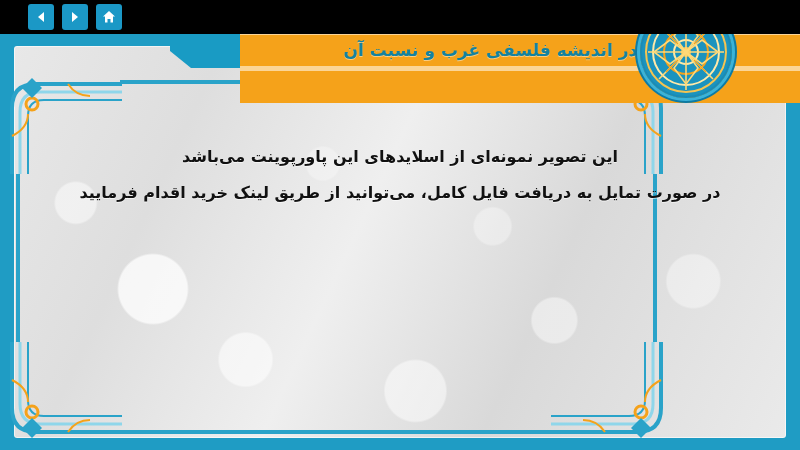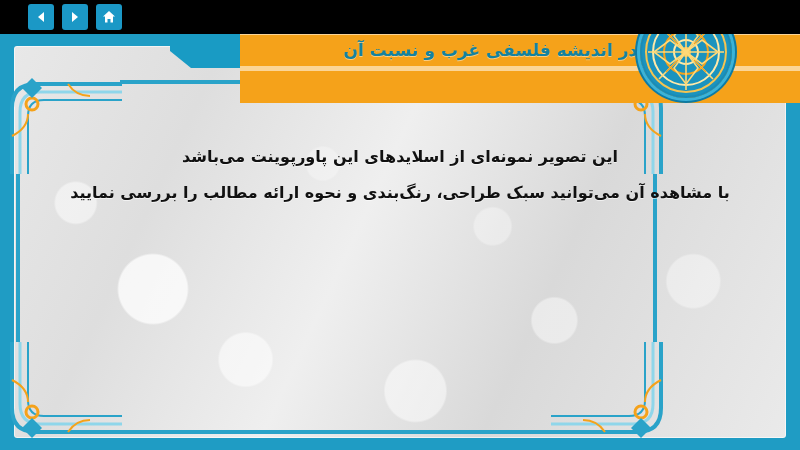--- a/index.html
+++ b/index.html
@@ -211,21 +211,21 @@
       <path d="M12 100 L12 38 Q12 18 32 18 L114 18" fill="none" stroke="#8fd6ea" stroke-width="3"></path>
       <path d="M20 100 L20 42 Q20 26 36 26 L114 26" fill="none" stroke="#2aa3c9" stroke-width="2"></path>
       <circle cx="24" cy="30" r="6" fill="none" stroke="#f5a21a" stroke-width="3"></circle>
       <path d="M24 4 L34 14 L24 24 L14 14 Z" fill="#2aa3c9"></path>
       <path d="M4 62 q16 -8 16 -22" fill="none" stroke="#f5a21a" stroke-width="2"></path>
       <path d="M60 10 q8 12 22 12" fill="none" stroke="#f5a21a" stroke-width="2"></path>
     </svg>
 
     <div id="body-text">
       <p>این تصویر نمونه‌ای از اسلایدهای این پاورپوینت می‌باشد</p>
-      <p>با مشاهده آن می‌توانید سبک طراحی، رنگ‌بندی و نحوه ارائه مطالب را بررسی نمایید</p>
+      <p>در صورت تمایل به دریافت فایل کامل، می‌توانید از طریق لینک خرید اقدام فرمایید</p>
     </div>
   </div>
 
   <div id="header-tail"></div>
 
   <div id="header-band">
     <div class="stripe s1"></div>
     <div class="stripe s2"></div>
   </div>
   <div id="header-title">

